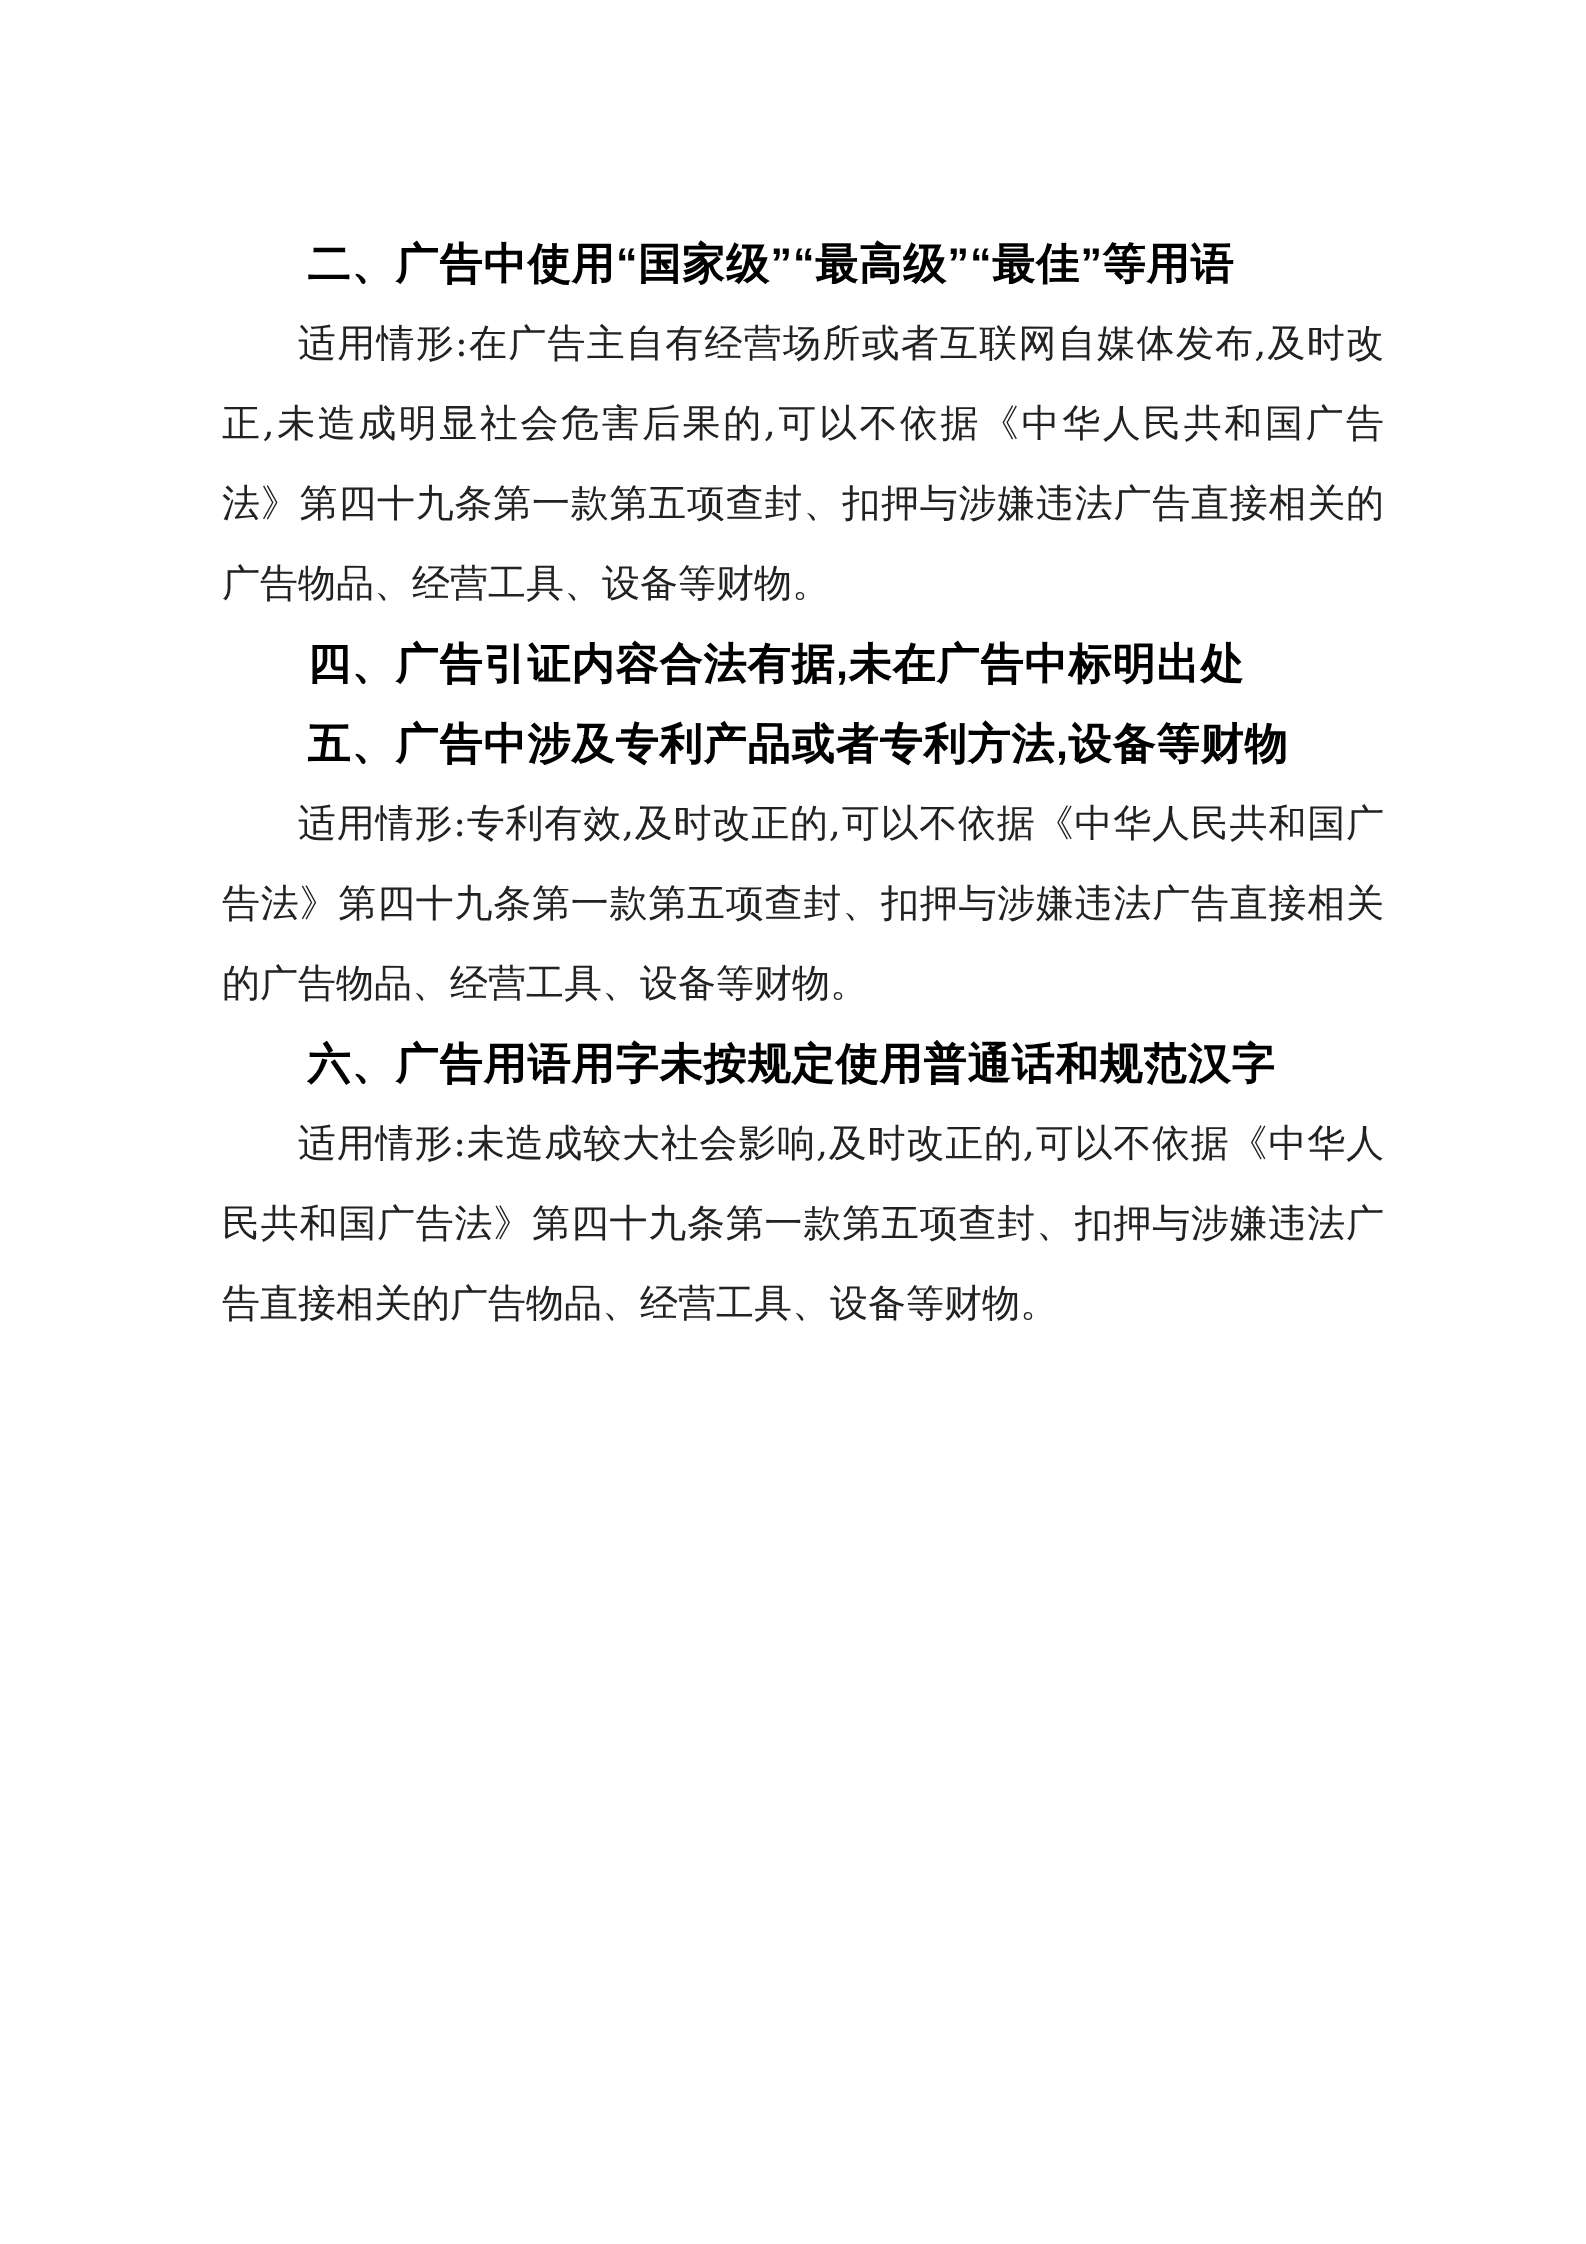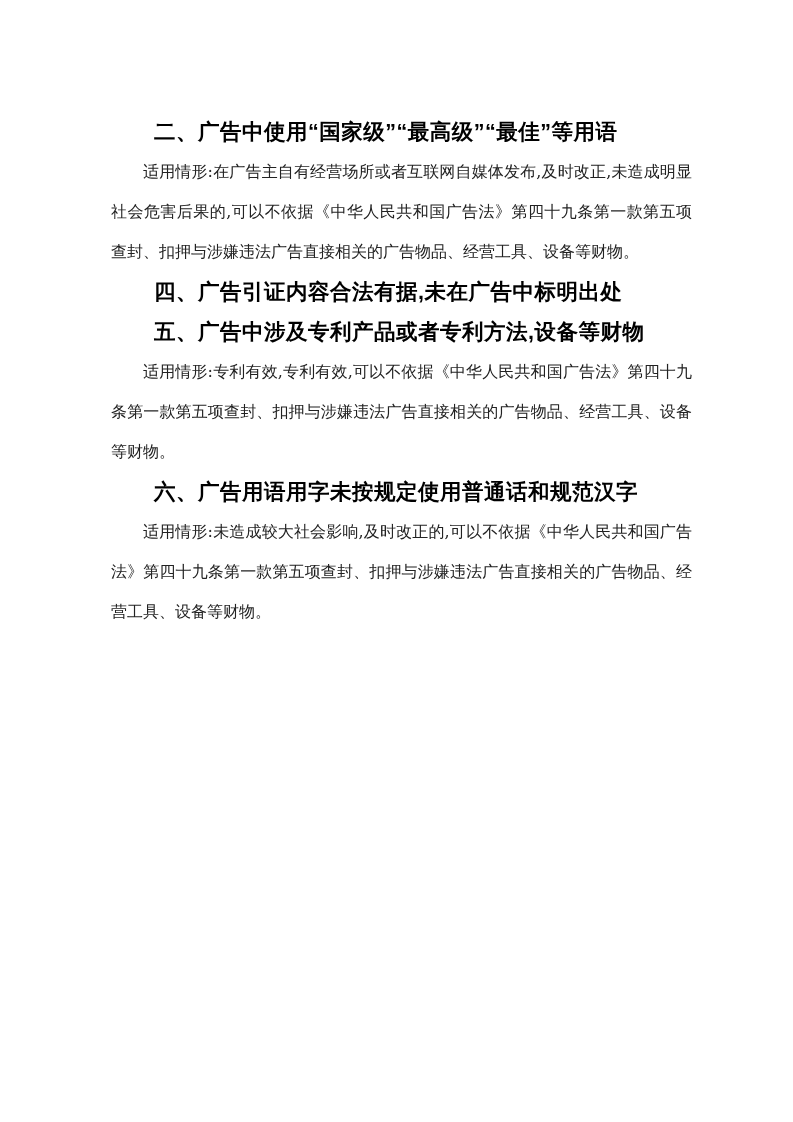--- a/index.html
+++ b/index.html
@@ -33,21 +33,21 @@
     line-height: 40px;
     text-indent: 2em;
     color: #000000;
     letter-spacing: 0.5px;
     white-space: nowrap;
   }
   .body-para {
     margin: 0;
     font-family: "DejaVu Serif", serif;
     font-weight: 400;
-    font-size: 16px;
+    font-size: 19px;
     line-height: 40px;
     text-indent: 2em;
     text-align: justify;
     text-justify: inter-character;
     color: #222222;
   }
   .footer {
     position: absolute;
     top: 1030px;
     right: 106px;
@@ -76,21 +76,21 @@
       <p class="body-para">适用情形:在广告主自有经营场所或者互联网自媒体发布,及时改正,未造成明显社会危害后果的,可以不依据《中华人民共和国广告法》第四十九条第一款第五项查封、扣押与涉嫌违法广告直接相关的广告物品、经营工具、设备等财物。</p>
     </section>
 
 
     <section class="doc-section">
       <h2 class="heading">四、广告引证内容合法有据,未在广告中标明出处</h2>
     </section>
 
     <section class="doc-section">
       <h2 class="heading">五、广告中涉及专利产品或者专利方法,设备等财物</h2>
-      <p class="body-para">适用情形:专利有效,专利有效,可以不依据《中华人民共和国广告法》第四十九条第一款第五项查封、扣押与涉嫌违法广告直接相关的广告物品、经营工具、设备等财物。</p>
+      <p class="body-para">适用情形:专利有效,及时改正的,可以不依据《中华人民共和国广告法》第四十九条第一款第五项查封、扣押与涉嫌违法广告直接相关的广告物品、经营工具、设备等财物。</p>
     </section>
 
     <section class="doc-section">
       <h2 class="heading">六、广告用语用字未按规定使用普通话和规范汉字</h2>
       <p class="body-para">适用情形:未造成较大社会影响,及时改正的,可以不依据《中华人民共和国广告法》第四十九条第一款第五项查封、扣押与涉嫌违法广告直接相关的广告物品、经营工具、设备等财物。</p>
     </section>
 
   </main>
 
   <div class="footer">

